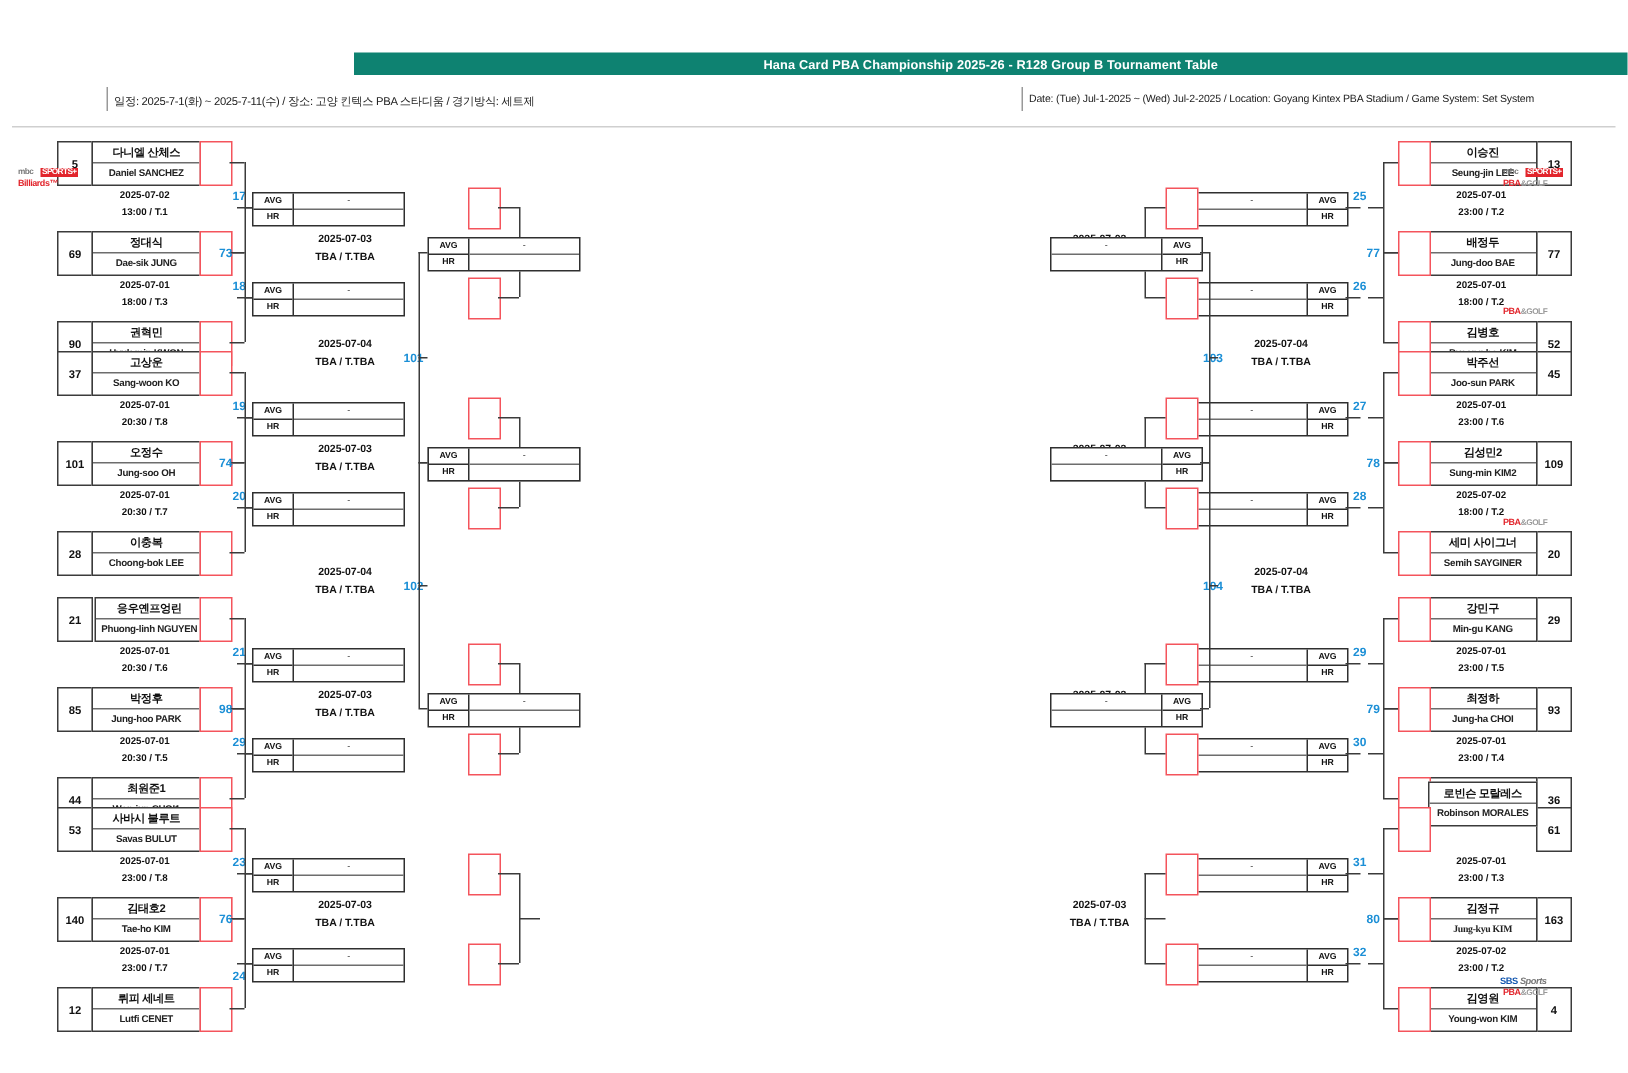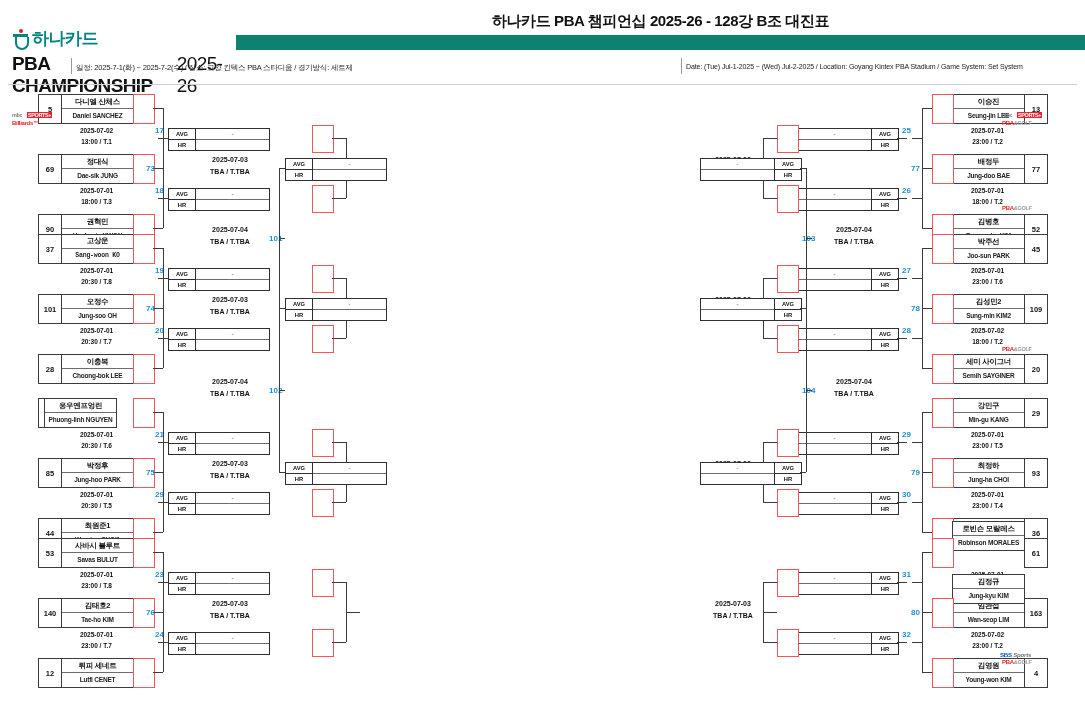--- a/index.html
+++ b/index.html
@@ -68,39 +68,25 @@
   .logo-pba{position:absolute;font-size:6px;font-weight:700;color:#e2252c;letter-spacing:-0.3px;white-space:nowrap;}
   .logo-pba i{color:#9a9a9a;font-style:normal;font-size:5.5px;}
   .logo-sbs{position:absolute;font-size:6.2px;font-weight:700;color:#1558b0;letter-spacing:-0.3px;white-space:nowrap;}
   .logo-sbs i{color:#777;font-style:italic;font-weight:700;}
 </style>
 </head>
 <body>
 
 <div id="header">
 
-  <div id="logo-block">
-    <div class="hana-line">
-      <span class="hana-mark">
-        <span class="dot"></span>
-          <span class="stem"></span>
-          <span class="body"></span>
-      </span>
-      <span class="hana-txt">하나카드</span>
-    </div>
-    <div class="pba-line">
-      <span class="pba-bold">PBA CHAMPIONSHIP</span>
-      <span class="pba-year">2025-26</span>
-    </div>
-  </div>
-
-  <div id="title-main">하나카드 PBA 챔피언십 2025-26 - 128강 B조 대진표</div>
+
   <div id="green-bar"></div>
+  <div id="title-sub">Hana Card PBA Championship 2025-26 - R128 Group B Tournament Table</div>
   <div id="meta-kr-bar"></div>
-  <div id="meta-kr">일정: 2025-7-1(화) ~ 2025-7-2(수) / 장소: 고양 킨텍스 PBA 스타디움 / 경기방식: 세트제</div>
+  <div id="meta-kr">일정: 2025-7-1(화) ~ 2025-7-11(수) / 장소: 고양 킨텍스 PBA 스타디움 / 경기방식: 세트제</div>
   <div id="meta-en-bar"></div>
   <div id="meta-en">Date: (Tue) Jul-1-2025 ~ (Wed) Jul-2-2025 / Location: Goyang Kintex PBA Stadium / Game System: Set System</div>
   <div id="hr-rule"></div>
 </div>
 
 <div id="canvas">
     <div></div>
     <div class="seedbox" style="left:38px;top:8px;">5</div>
     <div class="namebox" style="left:61px;top:8px;">
       <div class="kr">다니엘 산체스</div>
@@ -139,21 +125,21 @@
       <div>2025-07-01</div>
       <div>18:00 / T.3</div>
     </div>
     <div class="mnum" style="left:155px;top:100px;">18</div>
     <div class="ln" style="left:153px;top:82px;width:10px;height:1px;"></div>
     <div class="ln" style="left:153px;top:142px;width:10px;height:1px;"></div>
     <div class="ln" style="left:163px;top:82px;width:1px;height:60px;"></div>
     <div class="ln" style="left:163px;top:112px;width:10px;height:1px;"></div>
     <div></div>
     <div class="seedbox" style="left:38px;top:148px;">37</div>
-    <div class="namebox" style="left:61px;top:148px;font-family:Liberation Mono, monospace;">
+    <div class="namebox" style="left:61px;top:148px;">
       <div class="kr">고상운</div>
       <div class="en">Sang-woon KO</div>
     </div>
     <div class="winbox" style="left:133px;top:148px;"></div>
     <div class="seedbox" style="left:38px;top:208px;">92</div>
     <div class="namebox" style="left:61px;top:208px;">
       <div class="kr">장현준</div>
       <div class="en">Hyun-jun JANG</div>
     </div>
     <div class="winbox" style="left:133px;top:208px;"></div>
@@ -183,21 +169,21 @@
       <div>2025-07-01</div>
       <div>20:30 / T.7</div>
     </div>
     <div class="mnum" style="left:155px;top:240px;">20</div>
     <div class="ln" style="left:153px;top:222px;width:10px;height:1px;"></div>
     <div class="ln" style="left:153px;top:282px;width:10px;height:1px;"></div>
     <div class="ln" style="left:163px;top:222px;width:1px;height:60px;"></div>
     <div class="ln" style="left:163px;top:252px;width:10px;height:1px;"></div>
     <div></div>
     <div class="seedbox" style="left:38px;top:312px;">21</div>
-    <div class="namebox" style="left:44px;top:312px;">
+    <div class="namebox" style="left:63px;top:312px;">
       <div class="kr">응우옌프엉린</div>
       <div class="en">Phuong-linh NGUYEN</div>
     </div>
     <div class="winbox" style="left:133px;top:312px;"></div>
     <div class="seedbox" style="left:38px;top:372px;">108</div>
     <div class="namebox" style="left:61px;top:372px;">
       <div class="kr">박지호</div>
       <div class="en">Ji-ho PARK</div>
     </div>
     <div class="winbox" style="left:133px;top:372px;"></div>
@@ -264,21 +250,21 @@
     <div class="seedbox" style="left:38px;top:572px;">12</div>
     <div class="namebox" style="left:61px;top:572px;">
       <div class="kr">뤼피 세네트</div>
       <div class="en">Lutfi CENET</div>
     </div>
     <div class="winbox" style="left:133px;top:572px;"></div>
     <div class="matchinfo" style="left:61px;top:543px;">
       <div>2025-07-01</div>
       <div>23:00 / T.7</div>
     </div>
-    <div class="mnum" style="left:155px;top:544px;">24</div>
+    <div class="mnum" style="left:155px;top:560px;">24</div>
     <div class="ln" style="left:153px;top:526px;width:10px;height:1px;"></div>
     <div class="ln" style="left:153px;top:586px;width:10px;height:1px;"></div>
     <div class="ln" style="left:163px;top:526px;width:1px;height:60px;"></div>
     <div class="ln" style="left:163px;top:556px;width:10px;height:1px;"></div>
     <div></div>
     <div class="seedbox" style="left:1024px;top:8px;">13</div>
     <div class="namebox" style="left:952px;top:8px;">
       <div class="kr">이승진</div>
       <div class="en">Seung-jin LEE</div>
     </div>
@@ -425,21 +411,21 @@
       <div>2025-07-01</div>
       <div>23:00 / T.3</div>
     </div>
     <div class="mnum" style="left:902px;top:484px;">31</div>
     <div class="ln" style="left:922px;top:466px;width:10px;height:1px;"></div>
     <div class="ln" style="left:922px;top:526px;width:10px;height:1px;"></div>
     <div class="ln" style="left:922px;top:466px;width:1px;height:60px;"></div>
     <div class="ln" style="left:912px;top:496px;width:10px;height:1px;"></div>
     <div></div>
     <div class="seedbox" style="left:1024px;top:512px;">163</div>
-    <div class="namebox" style="left:952px;top:488px;">
+    <div class="namebox" style="left:952px;top:512px;font-family:Liberation Serif, serif;">
       <div class="kr">김정규</div>
       <div class="en">Jung-kyu KIM</div>
     </div>
     <div class="winbox" style="left:932px;top:512px;"></div>
     <div class="seedbox" style="left:1024px;top:572px;">4</div>
     <div class="namebox" style="left:952px;top:572px;">
       <div class="kr">김영원</div>
       <div class="en">Young-won KIM</div>
     </div>
     <div class="winbox" style="left:932px;top:572px;"></div>
@@ -539,21 +525,21 @@
         <div>-</div>
         <div></div>
       </div>
     </div>
     <div class="winbox" style="left:312px;top:403px;height:26px;"></div>
     <div class="ln" style="left:158px;top:416px;width:10px;height:1px;"></div>
     <div class="roundinfo" style="left:190px;top:372px;">
       <div>2025-07-03</div>
       <div>TBA / T.TBA</div>
     </div>
-    <div class="rnum" style="left:146px;top:382px;">75</div>
+    <div class="rnum" style="left:146px;top:382px;">98</div>
     <div class="ln" style="left:332px;top:356px;width:14px;height:1px;"></div>
     <div class="ln" style="left:332px;top:416px;width:14px;height:1px;"></div>
     <div class="ln" style="left:346px;top:356px;width:1px;height:60px;"></div>
     <div class="ln" style="left:346px;top:386px;width:14px;height:1px;"></div>
     <div class="avgblk" style="left:168px;top:486px;width:100px;">
       <div class="lbl">
         <div>AVG</div>
         <div>HR</div>
       </div>
       <div class="val">

